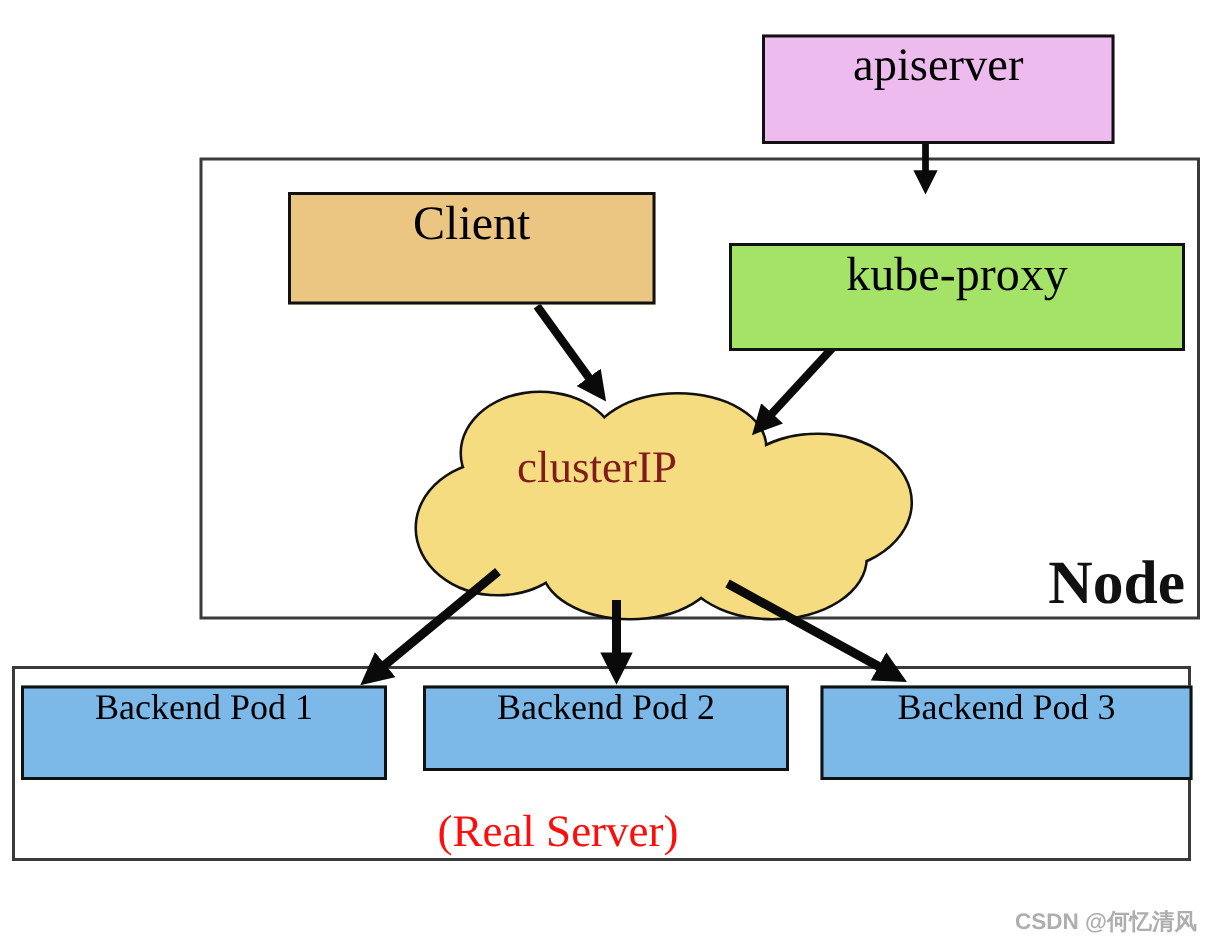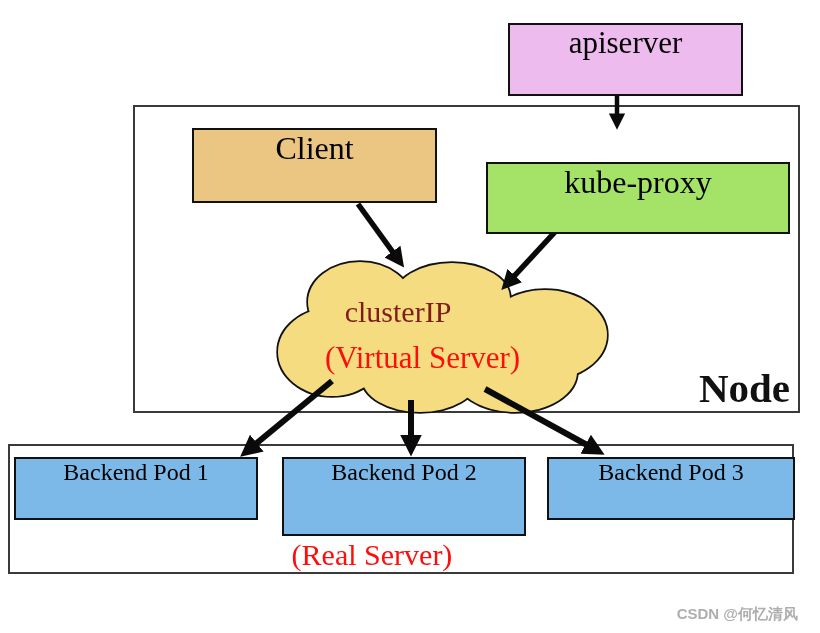--- a/index.html
+++ b/index.html
@@ -76,28 +76,27 @@
 
   <div class="abs nodebox client" style="left:192px;top:128px;width:245px;height:75px;font-size:32px;">
     <span>Client</span>
   </div>
 
   <div class="abs nodebox kubeproxy" style="left:486px;top:134px;width:304px;height:72px;font-size:32px;margin-top:28px;">
     <span>kube-proxy</span>
   </div>
 
   <div class="abs cloudtext" style="left:288px;top:295px;width:220px;font-size:30px;line-height:34px;">clusterIP</div>
-  <div class="abs cloudtext red" style="left:290px;top:341px;width:265px;font-size:31px;line-height:34px;">(Virtual Server)</div>
 
   <div class="abs nodelabel" style="left:630px;top:364px;width:160px;">Node</div>
 
   <div class="abs nodebox pod" style="left:14px;top:457px;width:244px;height:63px;">
     <span>Backend Pod 1</span>
   </div>
-  <div class="abs nodebox pod" style="left:282px;top:457px;width:244px;height:79px;">
+  <div class="abs nodebox pod" style="left:282px;top:457px;width:244px;height:57px;">
     <span>Backend Pod 2</span>
   </div>
   <div class="abs nodebox pod" style="left:547px;top:457px;width:248px;height:63px;">
     <span>Backend Pod 3</span>
   </div>
 
   <div class="abs cloudtext red" style="left:247px;top:538px;width:250px;font-size:30px;line-height:34px;text-align:center;">(Real Server)</div>
 
   <div class="abs caption cap-right" style="right:22px;top:605px;width:250px;">CSDN @何忆清风</div>
 

